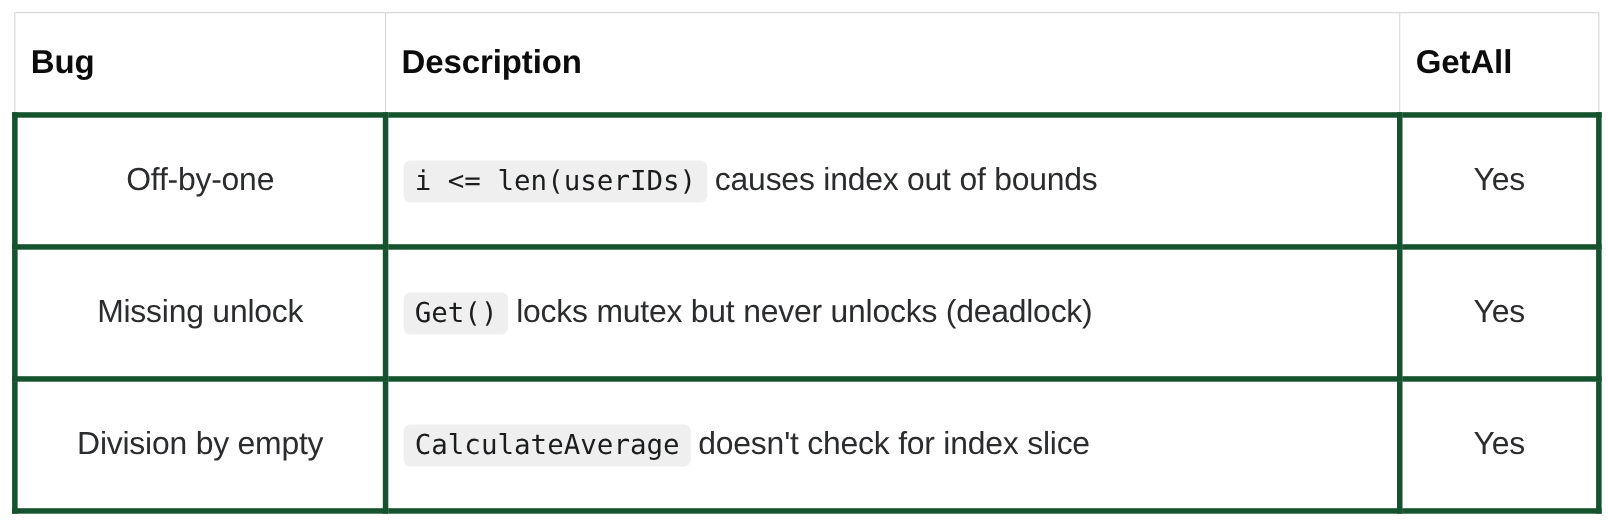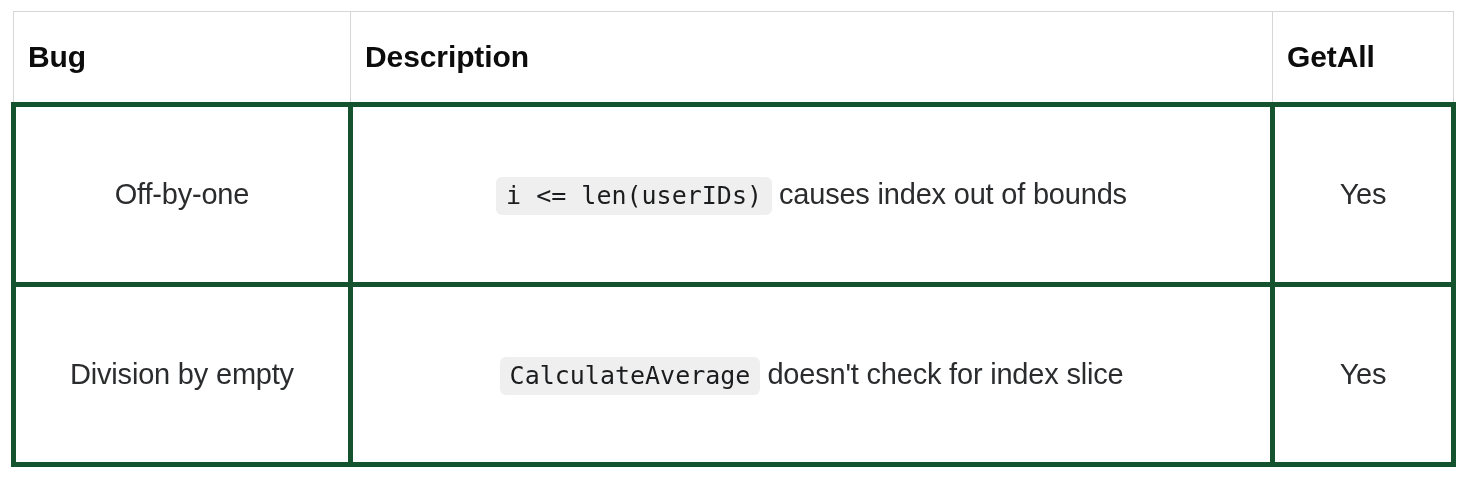--- a/index.html
+++ b/index.html
@@ -67,21 +67,21 @@
     background: #ffffff;
     letter-spacing: -0.2px;
   }
 
   tbody td.cell-bug {
     text-align: center;
     white-space: nowrap;
   }
 
   tbody td.cell-desc {
-    text-align: center;
+    text-align: left;
     white-space: nowrap;
     overflow: hidden;
     margin-left: 25px;
   }
 
   tbody td.cell-found {
     text-align: center;
     white-space: nowrap;
     margin-top: 42px;
   }
@@ -120,20 +120,25 @@
         </tr>
       </thead>
       <tbody>
 
         <tr>
           <td class="cell-bug">Off-by-one</td>
           <td class="cell-desc"><code class="inline-code">i &lt;= len(userIDs)</code><span class="desc-text">causes index out of bounds</span></td>
           <td class="cell-found">Yes</td>
         </tr>
 
+        <tr>
+          <td class="cell-bug">Missing unlock</td>
+          <td class="cell-desc"><code class="inline-code">Get()</code><span class="desc-text">locks mutex but never unlocks (deadlock)</span></td>
+          <td class="cell-found">Yes</td>
+        </tr>
 
         <tr>
           <td class="cell-bug">Division by empty</td>
           <td class="cell-desc"><code class="inline-code">CalculateAverage</code><span class="desc-text">doesn't check for index slice</span></td>
           <td class="cell-found">Yes</td>
         </tr>
 
 
       </tbody>
     </table>

